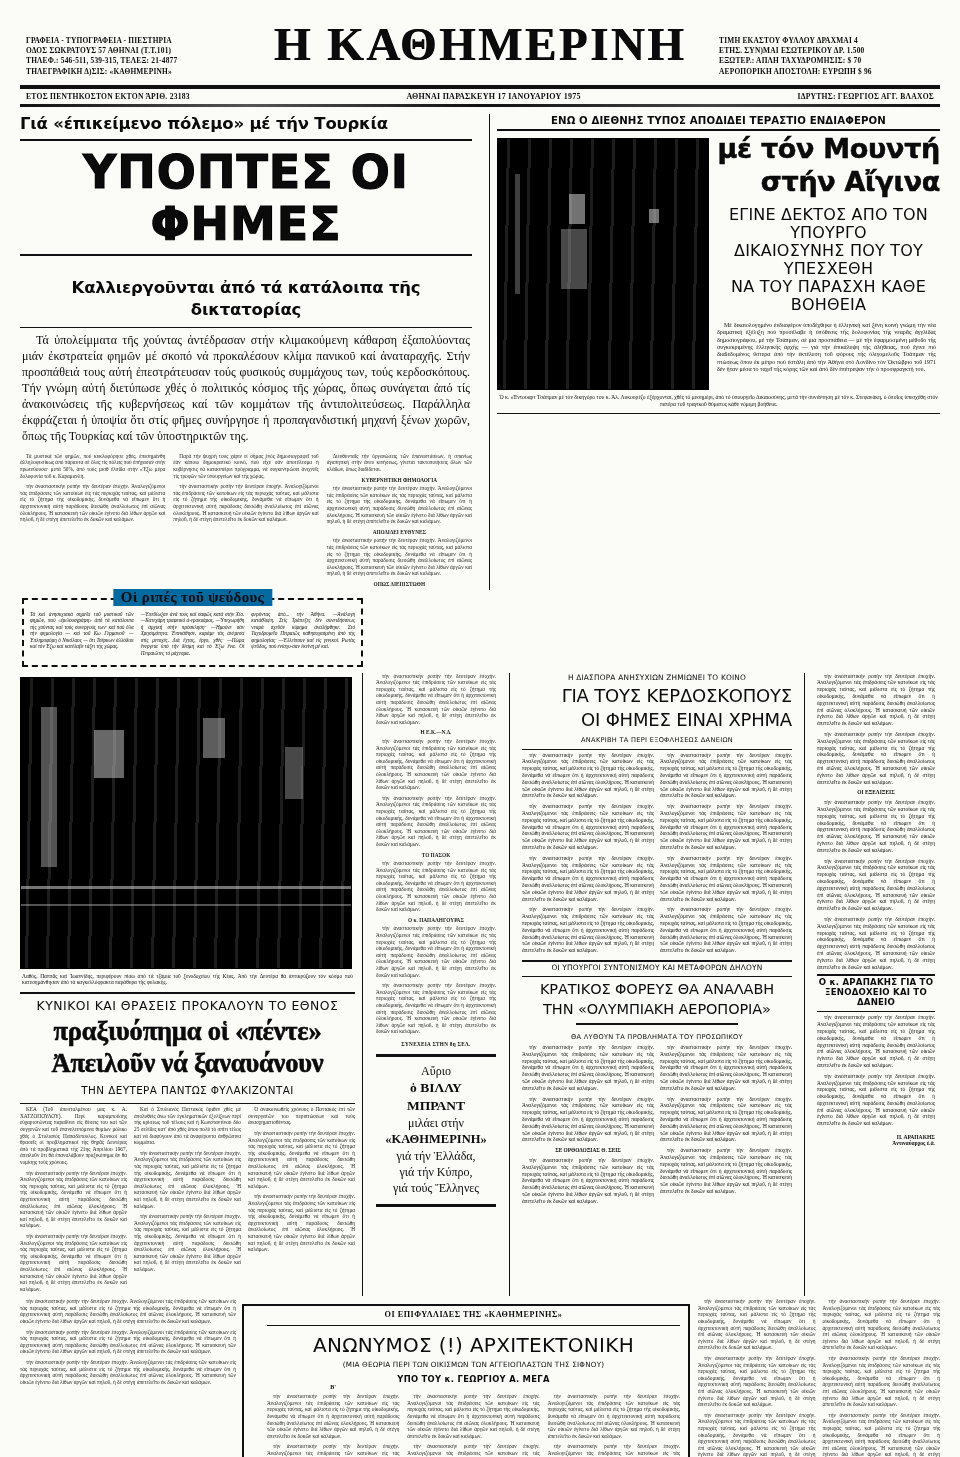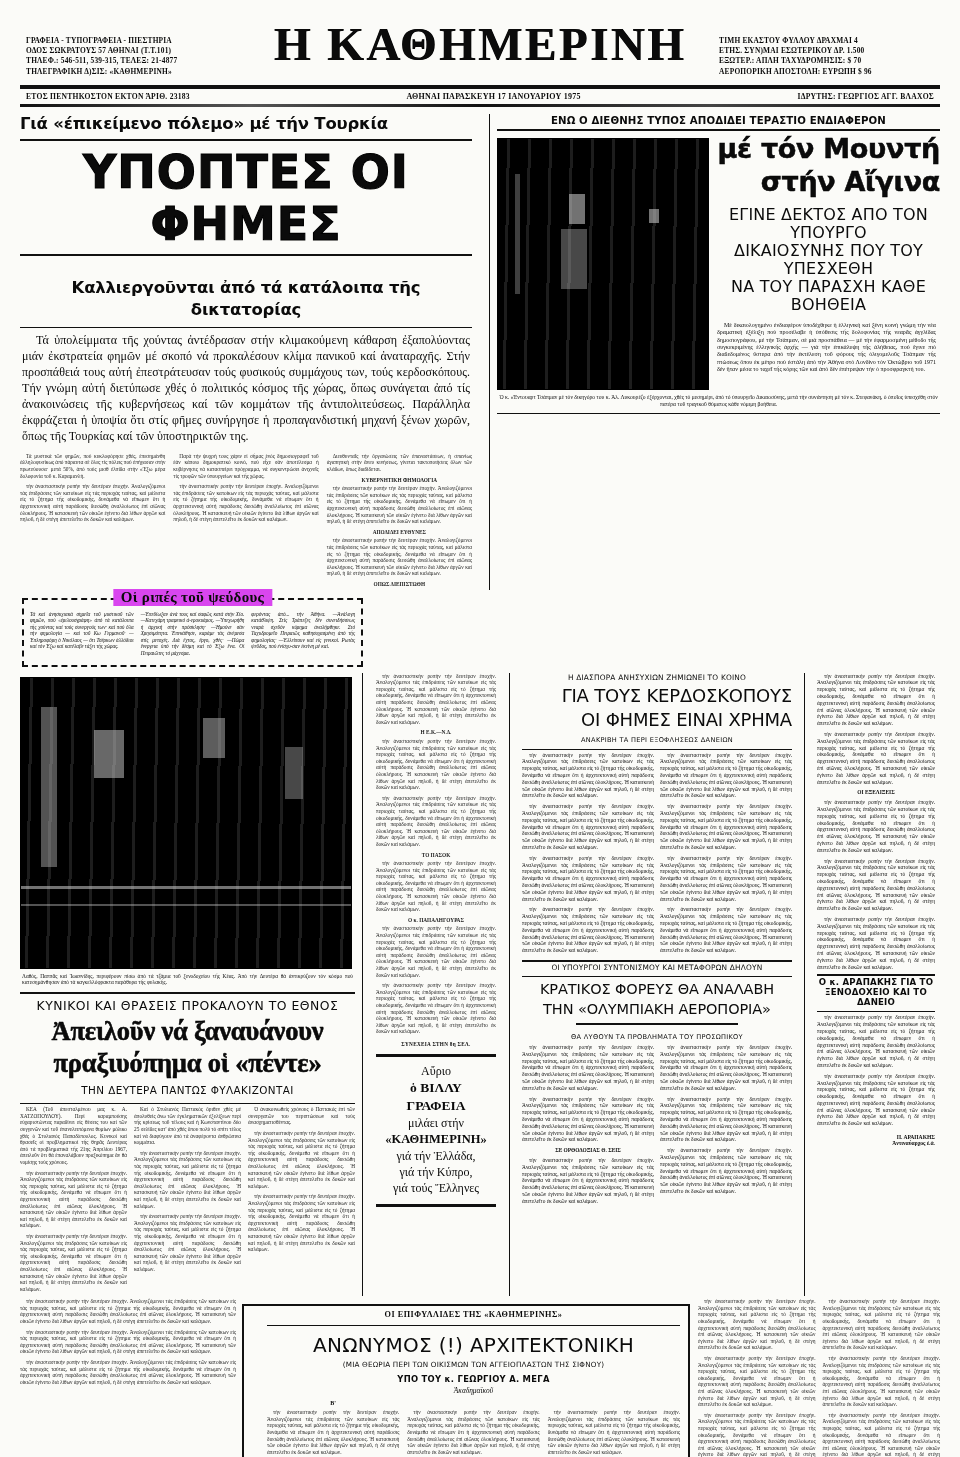--- a/index.html
+++ b/index.html
@@ -153,21 +153,21 @@
   .ripes{
     margin:6px 2px 0 2px;
     border:2px dashed #111;
     padding:4px 6px 5px 6px;
     position:relative;
   }
   .ripes-title{
     font-family:"Liberation Serif", serif;
     font-weight:700;font-size:15px;
     text-align:center;
-    background:#d946ef;
+    background:#0369a1;
     position:absolute;top:-11px;left:50%;transform:translateX(-50%);
     padding:0 8px;letter-spacing:.3px;white-space:nowrap;
   }
   .ripes-cols{display:flex;gap:7px;padding-top:7px;}
   .ripes-cols .c{flex:1;}
   .ripes-cols .itl{
     font-style:italic;font-size:5.2px;line-height:6.6px;text-align:justify;
   }
   .ripes-cols .itl p{margin:0 0 3px 0;}
 
@@ -386,22 +386,22 @@
         <div class="spec" style="left:22%;top:18%;width:30px;height:48px;opacity:.5;"></div>
         <div class="spec" style="left:55%;top:14%;width:22px;height:40px;opacity:.45;"></div>
         <div class="spec" style="left:80%;top:24%;width:18px;height:52px;opacity:.35;"></div>
         <div class="spec" style="left:0;top:72%;width:100%;height:3px;opacity:.55;"></div>
         <div class="spec" style="left:0;top:78%;width:100%;height:2px;opacity:.4;"></div>
       </div>
       <div class="cap2">Λαθός, Παππᾶς καί Ἰωαννίδης, περιφέρουν πίσω ἀπό τά τζάμια τοῦ ξενοδοχείου τῆς Κέας. Ἀπό τήν Δευτέρα θά ἀντικρύζουν τόν κόσμο πού κατεσημάνθησαν ἀπό τά καγκελλόφρακτα παράθυρα τῆς φυλακῆς.</div>
       <div class="hr2"></div>
 
       <div class="kicker-e">ΚΥΝΙΚΟΙ ΚΑΙ ΘΡΑΣΕΙΣ ΠΡΟΚΑΛΟΥΝ ΤΟ ΕΘΝΟΣ</div>
+      <div class="big5">πραξιυόπημα οἱ «πέντε»</div>
       <div class="big5">Ἀπειλοῦν νά ξαναυάνουν</div>
-      <div class="big5">πραξιυόπημα οἱ «πέντε»</div>
       <div class="sub-e">ΤΗΝ ΔΕΥΤΕΡΑ ΠΑΝΤΩΣ ΦΥΛΑΚΙΖΟΝΤΑΙ</div>
       <div class="hr1"></div>
 
       <div class="lcols">
         <div class="c">
           <div class="micro">
             <p>ΚΕΑ (Τοῦ ἀπεσταλμένου μας κ. Α. ΧΑΤΖΟΠΟΥΛΟΥ). Περί καραμπούσης εὐχαριστώντας παραδίνει εἰς θέσεις του καί τῶν συγγενῶν καί τοῦ ἐπανελειπόμενα θυμίων μόλικο χθές ὁ Στυλιανός Παπαδόπουλος. Κυνικοί καί θρασεῖς οἱ προβληματικοί τῆς θηρᾶς Δευτέρας ἀπό τά προβληματικά τῆς 21ης Ἀπριλίου 1967, ἀπειλοῦν ὅτι θά ἐπαναλάβουν πραξικόπημα ἄν θά νομίσῃς τούς χρόνους.</p>
             <p>τήν ἀνασταστικήν ροπήν τήν δευτέραν ἐποχήν. Ἀναλογιζόμενοι τάς ἐπιδράσεις τῶν κατοίκων εἰς τάς περιοχάς ταύτας, καί μάλιστα εἰς τό ζήτημα τῆς οἰκοδομικῆς, δυνάμεθα νά εἴπωμεν ὅτι ἡ ἀρχιτεκτονική αὐτή παράδοσις διεσώθη ἀναλλοίωτος ἐπί αἰῶνας ὁλοκλήρους. Ἡ κατασκευή τῶν οἰκιῶν ἐγίνετο διά λίθων ἀργῶν καί πηλοῦ, ἡ δέ στέγη ἀπετελεῖτο ἐκ δοκῶν καί καλάμων.</p>
             <p>τήν ἀνασταστικήν ροπήν τήν δευτέραν ἐποχήν. Ἀναλογιζόμενοι τάς ἐπιδράσεις τῶν κατοίκων εἰς τάς περιοχάς ταύτας, καί μάλιστα εἰς τό ζήτημα τῆς οἰκοδομικῆς, δυνάμεθα νά εἴπωμεν ὅτι ἡ ἀρχιτεκτονική αὐτή παράδοσις διεσώθη ἀναλλοίωτος ἐπί αἰῶνας ὁλοκλήρους. Ἡ κατασκευή τῶν οἰκιῶν ἐγίνετο διά λίθων ἀργῶν καί πηλοῦ, ἡ δέ στέγη ἀπετελεῖτο ἐκ δοκῶν καί καλάμων.</p>
           </div>
@@ -434,21 +434,21 @@
         <div class="h">ΤΟ ΠΑΣΟΚ</div>
         <p>τήν ἀνασταστικήν ροπήν τήν δευτέραν ἐποχήν. Ἀναλογιζόμενοι τάς ἐπιδράσεις τῶν κατοίκων εἰς τάς περιοχάς ταύτας, καί μάλιστα εἰς τό ζήτημα τῆς οἰκοδομικῆς, δυνάμεθα νά εἴπωμεν ὅτι ἡ ἀρχιτεκτονική αὐτή παράδοσις διεσώθη ἀναλλοίωτος ἐπί αἰῶνας ὁλοκλήρους. Ἡ κατασκευή τῶν οἰκιῶν ἐγίνετο διά λίθων ἀργῶν καί πηλοῦ, ἡ δέ στέγη ἀπετελεῖτο ἐκ δοκῶν καί καλάμων.</p>
         <div class="h">Ο κ. ΠΑΠΑΛΗΓΟΥΡΑΣ</div>
         <p>τήν ἀνασταστικήν ροπήν τήν δευτέραν ἐποχήν. Ἀναλογιζόμενοι τάς ἐπιδράσεις τῶν κατοίκων εἰς τάς περιοχάς ταύτας, καί μάλιστα εἰς τό ζήτημα τῆς οἰκοδομικῆς, δυνάμεθα νά εἴπωμεν ὅτι ἡ ἀρχιτεκτονική αὐτή παράδοσις διεσώθη ἀναλλοίωτος ἐπί αἰῶνας ὁλοκλήρους. Ἡ κατασκευή τῶν οἰκιῶν ἐγίνετο διά λίθων ἀργῶν καί πηλοῦ, ἡ δέ στέγη ἀπετελεῖτο ἐκ δοκῶν καί καλάμων.</p>
         <p>τήν ἀνασταστικήν ροπήν τήν δευτέραν ἐποχήν. Ἀναλογιζόμενοι τάς ἐπιδράσεις τῶν κατοίκων εἰς τάς περιοχάς ταύτας, καί μάλιστα εἰς τό ζήτημα τῆς οἰκοδομικῆς, δυνάμεθα νά εἴπωμεν ὅτι ἡ ἀρχιτεκτονική αὐτή παράδοσις διεσώθη ἀναλλοίωτος ἐπί αἰῶνας ὁλοκλήρους. Ἡ κατασκευή τῶν οἰκιῶν ἐγίνετο διά λίθων ἀργῶν καί πηλοῦ, ἡ δέ στέγη ἀπετελεῖτο ἐκ δοκῶν καί καλάμων.</p>
       </div>
       <div class="jump">ΣΥΝΕΧΕΙΑ ΣΤΗΝ 8η ΣΕΛ.</div>
 
       <div class="promo">
         <div class="l1">Αὔριο</div>
-        <div class="l2">ὁ ΒΙΛΛΥ ΓΡΑΦΕΙΑ</div>
+        <div class="l2">ὁ ΒΙΛΛΥ ΜΠΡΑΝΤ</div>
         <div class="l3">μιλάει στήν</div>
         <div class="l4">«ΚΑΘΗΜΕΡΙΝΗ»</div>
         <div class="l5">γιά τήν Ἑλλάδα,</div>
         <div class="l5">γιά τήν Κύπρο,</div>
         <div class="l5">γιά τούς Ἕλληνες</div>
       </div>
     </div>
 
     <div class="vdiv"></div>
 
@@ -540,21 +540,20 @@
       </div>
     </div>
 
     <div style="flex:1;">
       <div class="feature">
         <div class="feat-kicker">ΟΙ ΕΠΙΦΥΛΛΙΔΕΣ ΤΗΣ «ΚΑΘΗΜΕΡΙΝΗΣ»</div>
         <div class="smallrule2"></div>
         <div class="feat-title">ΑΝΩΝΥΜΟΣ (!) ΑΡΧΙΤΕΚΤΟΝΙΚΗ</div>
         <div class="feat-sub">(ΜΙΑ ΘΕΩΡΙΑ ΠΕΡΙ ΤΩΝ ΟΙΚΙΣΜΩΝ ΤΩΝ ΑΓΓΕΙΟΠΛΑΣΤΩΝ ΤΗΣ ΣΙΦΝΟΥ)</div>
         <div class="feat-by">ΥΠΟ ΤΟΥ κ. ΓΕΩΡΓΙΟΥ Α. ΜΕΓΑ</div>
-        <div class="feat-by2">Ἀκαδημαϊκοῦ</div>
         <div class="feat-cols">
           <div class="c">
             <div class="num">Β'</div>
             <div class="micro">
               <p>τήν ἀνασταστικήν ροπήν τήν δευτέραν ἐποχήν. Ἀναλογιζόμενοι τάς ἐπιδράσεις τῶν κατοίκων εἰς τάς περιοχάς ταύτας, καί μάλιστα εἰς τό ζήτημα τῆς οἰκοδομικῆς, δυνάμεθα νά εἴπωμεν ὅτι ἡ ἀρχιτεκτονική αὐτή παράδοσις διεσώθη ἀναλλοίωτος ἐπί αἰῶνας ὁλοκλήρους. Ἡ κατασκευή τῶν οἰκιῶν ἐγίνετο διά λίθων ἀργῶν καί πηλοῦ, ἡ δέ στέγη ἀπετελεῖτο ἐκ δοκῶν καί καλάμων.</p>
               <p>τήν ἀνασταστικήν ροπήν τήν δευτέραν ἐποχήν. Ἀναλογιζόμενοι τάς ἐπιδράσεις τῶν κατοίκων εἰς τάς περιοχάς ταύτας, καί μάλιστα εἰς τό ζήτημα τῆς οἰκοδομικῆς, δυνάμεθα νά εἴπωμεν ὅτι ἡ ἀρχιτεκτονική αὐτή παράδοσις διεσώθη ἀναλλοίωτος ἐπί αἰῶνας ὁλοκλήρους. Ἡ κατασκευή τῶν οἰκιῶν ἐγίνετο διά λίθων ἀργῶν καί πηλοῦ, ἡ δέ στέγη ἀπετελεῖτο ἐκ δοκῶν καί καλάμων.</p>
             </div>
           </div>
           <div class="c">
             <div class="micro" style="padding-top:9px;">

